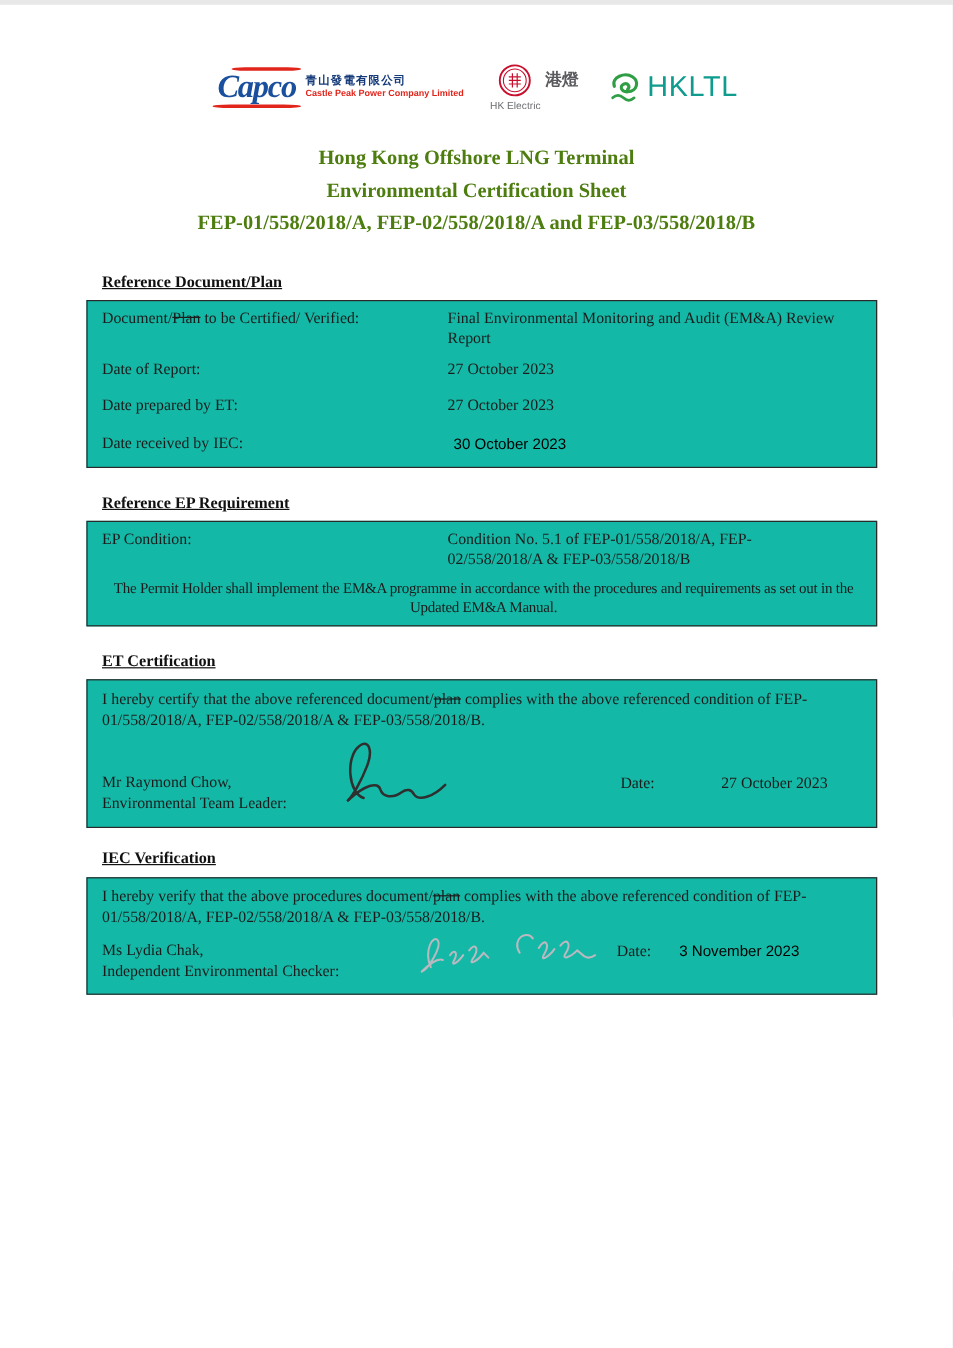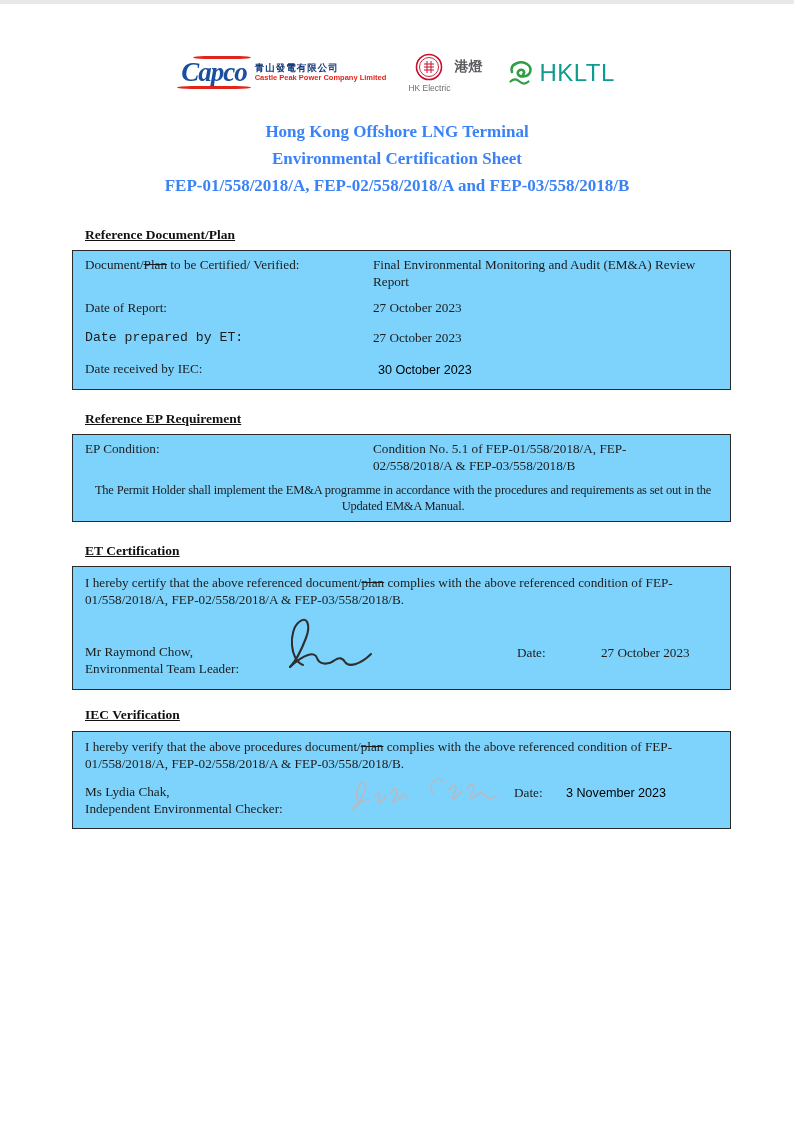--- a/index.html
+++ b/index.html
@@ -22,24 +22,24 @@
   .capco-names{display:flex;flex-direction:column;line-height:10px;}
   .capco-cn{font-size:9.5px;color:#153a7a;letter-spacing:1px;font-weight:bold;}
   .capco-en{font-size:7.5px;color:#e1251b;font-weight:bold;font-family:"Liberation Sans",sans-serif;}
   .hkelec{display:flex;align-items:flex-start;gap:4px;}
   .hkelec-left{display:flex;flex-direction:column;align-items:center;text-align:center;}
   .hkelec-cn{font-size:14px;color:#5a5a5e;font-weight:bold;margin-top:6px;}
   .hkelec-en{font-size:8.5px;color:#6d6e71;font-family:"Liberation Sans",sans-serif;margin-top:1px;}
   .hkltl{display:flex;align-items:center;gap:3px;}
   .hkltl-word{font-family:"Liberation Sans",sans-serif;font-size:24px;color:#0f9b8e;letter-spacing:0.5px;font-weight:400;}
   
-  .title-block{position:absolute;top:114px;left:0;right:0;text-align:center;font-weight:bold;font-size:17px;line-height:27px;color:#3b82f6;}
+  .title-block{position:absolute;top:114px;left:0;right:0;text-align:center;font-weight:bold;font-size:17px;line-height:27px;color:#4d7c0f;}
   
   .sec-heading{position:absolute;font-size:13.5px;font-weight:bold;text-decoration:underline;color:#111;}
-  .box{position:absolute;left:72px;width:659px;border:1.4px solid #2a2a2a;box-sizing:border-box;background:#7dd3fc;}
+  .box{position:absolute;left:72px;width:659px;border:1.4px solid #2a2a2a;box-sizing:border-box;background:#14b8a6;}
   .cell{position:absolute;font-size:13.2px;line-height:16.5px;white-space:nowrap;}
   .cell.wrap{white-space:normal;}
   .strike{text-decoration:line-through;}
   .sans-val{font-family:"Liberation Sans","DejaVu Sans",sans-serif;font-size:12.6px;color:#000;}
   .note{position:absolute;font-size:12.5px;line-height:16px;letter-spacing:-0.2px;}
   .sig-svg{position:absolute;}
 </style>
 </head>
 <body>
 
@@ -86,21 +86,21 @@
   </div>
 
   <div class="sec-heading" style="left:85px;top:223px;">Reference Document/Plan</div>
   <div class="box" style="top:246px;height:140px;">
     <div class="cell" style="left:12px;top:6px;"><span>Document/</span><span class="strike">Plan</span><span> to be Certified/ Verified:</span></div>
     <div class="cell wrap" style="left:300px;top:6px;width:330px;">Final Environmental Monitoring and Audit (EM&amp;A) Review Report</div>
 
     <div class="cell" style="left:12px;top:49px;">Date of Report:</div>
     <div class="cell" style="left:300px;top:49px;">27 October 2023</div>
 
-    <div class="cell" style="left:12px;top:79px;font-family:Liberation Mono, monospace;">Date prepared by ET:</div>
+    <div class="cell" style="left:12px;top:79px;">Date prepared by ET:</div>
     <div class="cell" style="left:300px;top:79px;">27 October 2023</div>
 
     <div class="cell" style="left:12px;top:110px;">Date received by IEC:</div>
     <div class="cell sans-val" style="left:305px;top:111px;">30 October 2023</div>
   </div>
 
   <div class="sec-heading" style="left:85px;top:407px;">Reference EP Requirement</div>
   <div class="box" style="top:430px;height:88px;">
     <div class="cell" style="left:12px;top:6px;">EP Condition:</div>
     <div class="cell wrap" style="left:300px;top:6px;width:296px;">Condition No. 5.1 of FEP-01/558/2018/A, FEP-02/558/2018/A &amp; FEP-03/558/2018/B</div>

